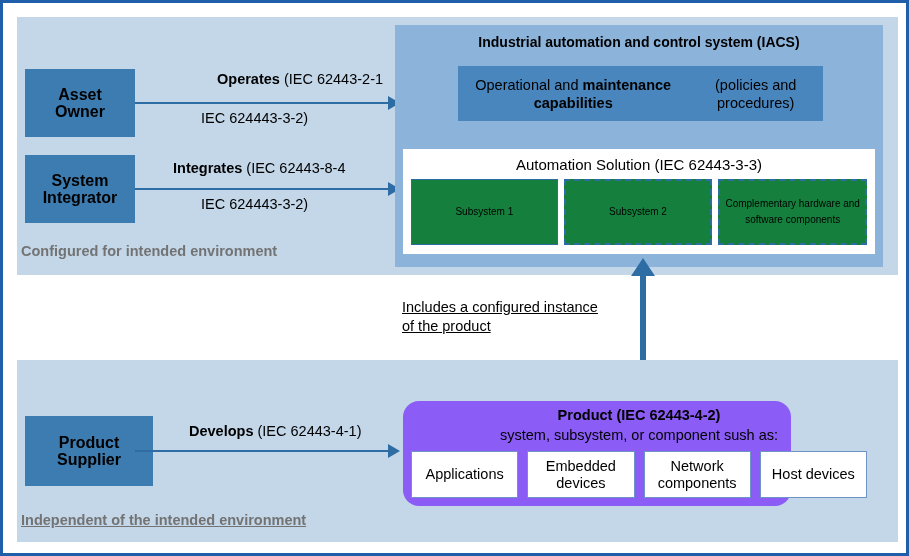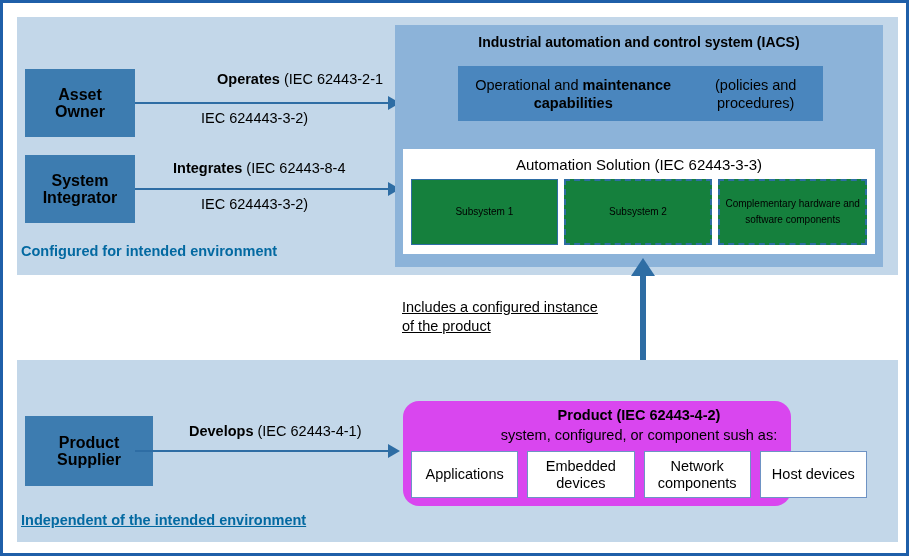--- a/index.html
+++ b/index.html
@@ -34,21 +34,21 @@
     display:flex;align-items:center;justify-content:center;
     text-align:center;
   }
   #actor-asset-owner{left:22px;top:66px;width:110px;height:68px;}
   #actor-system-integrator{left:22px;top:152px;width:110px;height:68px;}
   #actor-product-supplier{left:22px;top:413px;width:128px;height:70px;}
 
   
   .zone-caption{
     position:absolute;
-    font-weight:bold;font-size:14.5px;color:#0369a1;
+    font-weight:bold;font-size:14.5px;color:#737373;
     white-space:nowrap;
   }
   #caption-top{left:18px;top:240px;}
   #caption-bottom{left:18px;top:509px;text-decoration:underline;}
 
   
   .h-arrow-line{
     position:absolute;height:2px;background:#2E6DA4;
   }
   .h-arrow-head{
@@ -126,21 +126,21 @@
     display:flex;align-items:center;justify-content:center;text-align:center;
     font-size:10px;line-height:16px;color:#000;
     background:#15803d;
   }
   .subsys.solid{border:1.5px solid #2E6DA4;}
   .subsys.dashed{border:2px dashed #2E6DA4;}
 
   
   #product-box{
     position:absolute;left:400px;top:398px;width:388px;height:105px;
-    background:#d946ef;
+    background:#8b5cf6;
     border-radius:16px;
   }
   #product-title{
     position:absolute;left:0;top:6px;width:472px;text-align:center;
     font-weight:bold;font-size:14.5px;color:#000;
   }
   #product-sub{
     position:absolute;left:0;top:26px;width:472px;text-align:center;
     font-size:14.5px;color:#000;
   }
@@ -225,21 +225,21 @@
   </div>
 
   <div class="h-arrow-line" id="arrow3-line"></div>
   <div class="h-arrow-head" id="arrow3-head"></div>
   <div class="arrow-label" id="arrow3-label"><b>Develops</b><span> (IEC 62443-4-1)</span></div>
 
   <div class="zone-caption" id="caption-bottom">Independent of the intended environment</div>
 
   <div id="product-box">
     <div id="product-title">Product (IEC 62443-4-2)</div>
-    <div id="product-sub">system, configured, or component sush as:</div>
+    <div id="product-sub">system, subsystem, or component sush as:</div>
     <div class="product-row">
       <div class="product-cell">Applications</div>
       <div class="product-cell">Embedded devices</div>
       <div class="product-cell">Network components</div>
       <div class="product-cell">Host devices</div>
     </div>
   </div>
 
 </div>
 

